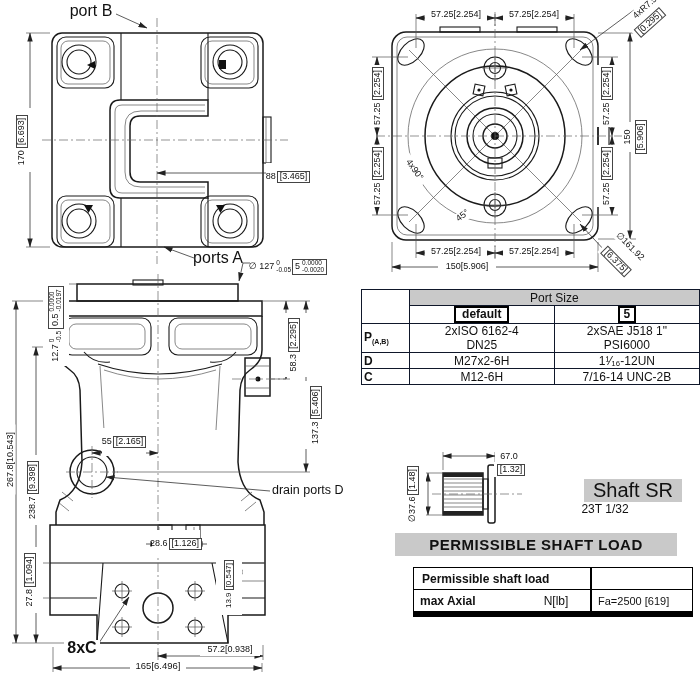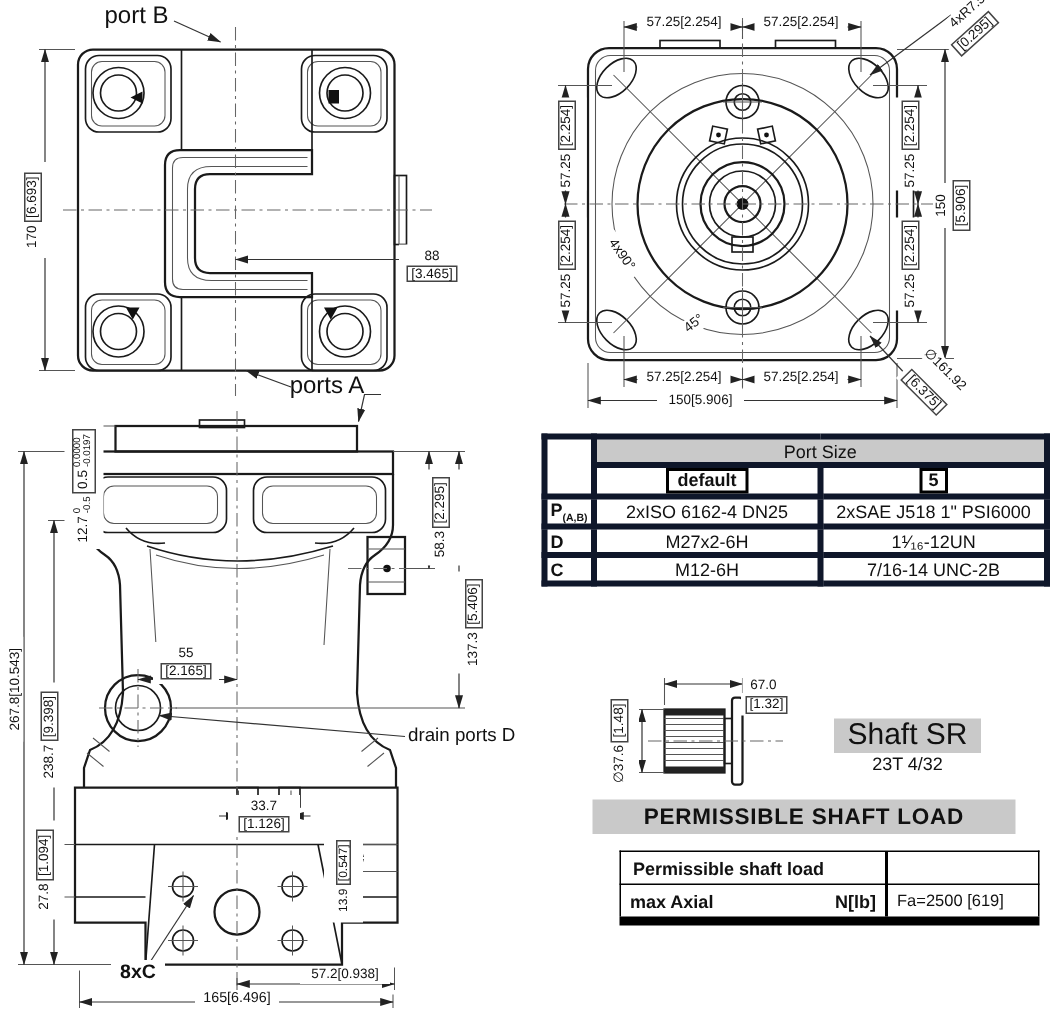--- a/index.html
+++ b/index.html
@@ -7,46 +7,46 @@
          font-family:"Liberation Sans","DejaVu Sans",sans-serif;color:#111;}
   #art{position:absolute;left:0;top:0;}
   svg .o{stroke:#1a1a1a;fill:none;stroke-width:1.5;}
   svg .m{stroke:#1a1a1a;fill:none;stroke-width:1.1;}
   svg .t{stroke:#555;fill:none;stroke-width:0.7;}
   svg .cl{stroke:#666;fill:none;stroke-width:0.7;stroke-dasharray:9 3 2 3;}
   svg .dl{stroke:#333;fill:none;stroke-width:0.8;}
   .lbl{position:absolute;display:flex;align-items:center;justify-content:center;
        gap:2px;font-size:9px;line-height:1.1;white-space:nowrap;background:#fff;
        text-align:center;}
-  .stack{flex-direction:column;gap:1px;}
+  .stack{flex-direction:row;gap:1px;}
   .box{border:1px solid #444;padding:0 2px;background:#fff;}
   .rot{transform:rotate(-90deg);}
   .r45{transform:rotate(45deg);} .rm42{transform:rotate(-42deg);}
   .r55{transform:rotate(55deg);} .rm38{transform:rotate(-38deg);}
   .big{font-size:16px;background:transparent;}
   .tol{display:flex;flex-direction:column;font-size:6.5px;line-height:1.05;text-align:left;}
   .bold{font-weight:bold;}
   table{border-collapse:collapse;background:#fff;}
   .ptbl{position:absolute;left:361px;top:289px;font-size:12px;table-layout:fixed;}
-  .ptbl td{border:4px solid #0f172a;text-align:center;padding:0 2px;height:15px;background:#fff;}
+  .ptbl td{border:1px solid #0f172a;text-align:center;padding:0 20px;height:15px;background:#fff;}
   .ptbl .grey{background:#c9c9c9;}
   .ptbl .rowhdr{font-weight:bold;text-align:left;padding-left:2px;}
   .ptbl sub{font-size:7px;}
   .defbox{display:inline-block;border:2px solid #000;padding:0 6px;font-weight:bold;line-height:13px;}
   .defbox.sm{padding:0 4px;}
   .banner{position:absolute;left:395px;top:533px;width:282px;height:23px;background:#c9c9c9;
           font-weight:bold;font-size:15px;text-align:center;line-height:23px;letter-spacing:0.5px;}
-  .shaftname{position:absolute;left:556px;top:479px;width:98px;height:23px;background:#c9c9c9;
+  .shaftname{position:absolute;left:584px;top:479px;width:98px;height:23px;background:#c9c9c9;
              font-size:20px;text-align:center;line-height:23px;}
   .splinetxt{position:absolute;left:556px;top:502px;width:98px;font-size:12px;text-align:center;}
   .ltbl{position:absolute;left:413px;top:567px;font-size:12px;}
   .ltbl td{border:1.5px solid #000;padding:1px 6px;height:19px;background:#fff;}
   .ltbl .val{font-size:11px;font-weight:normal;border-left:2.5px solid #000;}
   .ltbl .lb{font-weight:bold;text-align:left;border-right:none;border-top:none;border-bottom:none;}
-  .ltbl .un{font-weight:bold;text-align:right;border-left:none;border-top:none;border-bottom:none;}
+  .ltbl .un{font-weight:normal;text-align:center;border-left:none;border-top:none;border-bottom:none;}
   .ltbl tr.mid td{border-bottom:6px solid #000000;}
 </style>
 </head>
 <body>
 
 <div id="sheet">
 
 <svg id="art" width="700" height="677" viewBox="0 0 700 677">
   <defs>
     <marker id="ar" viewBox="0 0 10 6" markerWidth="9" markerHeight="6" refX="9.5" refY="3" orient="auto-start-reverse" markerUnits="userSpaceOnUse">
@@ -299,20 +299,36 @@
 <div class="lbl" style="left:438px;top:261px;width:58px;height:12px">
       <span>150[5.906]</span>
     </div>
 <div class="lbl r45" style="left:604px;top:241px;width:52px;height:11px">
       <span>∅161.92</span>
     </div>
 <div class="lbl r45" style="left:596px;top:255px;width:40px;height:13px">
       <span class="box">[6.375]</span>
     </div>
 
+<div class="lbl stack" style="left:250px;top:252px;width:76px;height:30px">
+  <span style="display:flex;gap:2px;align-items:center">
+        <span>∅ 127</span>
+    <span class="tol">
+          <span>0</span>
+          <span>-0.05</span>
+        </span>
+      </span>
+  <span class="box" style="display:flex;gap:2px;align-items:center">
+        <span>5</span>
+    <span class="tol">
+          <span>0.0000</span>
+          <span>-0.0020</span>
+        </span>
+      </span>
+    </div>
 <div class="lbl rot" style="left:14px;top:311px;width:84px;height:26px">
   <span style="display:flex;gap:2px;align-items:center">
         <span>12.7</span>
     <span class="tol">
           <span>0</span>
           <span>-0.5</span>
         </span>
       </span>
   <span class="box" style="display:flex;gap:2px;align-items:center">
         <span>0.5</span>
@@ -338,53 +354,53 @@
       <span class="box">[5.406]</span>
     </div>
 <div class="lbl stack" style="left:102px;top:428px;width:44px;height:28px">
   <span>55</span>
       <span class="box">[2.165]</span>
     </div>
 <div class="lbl" style="left:272px;top:484px;width:90px;height:14px;font-size:12.5px;justify-content:flex-start">
       <span>drain ports D</span>
     </div>
 <div class="lbl stack" style="left:152px;top:530px;width:48px;height:28px">
-  <span>33.7</span>
+  <span>28.6</span>
       <span class="box">[1.126]</span>
     </div>
 <div class="lbl rot" style="left:-3px;top:567px;width:66px;height:26px">
   <span>27.8</span>
       <span class="box">[1.094]</span>
     </div>
 <div class="lbl rot" style="left:198px;top:571px;width:62px;height:26px;font-size:8px">
   <span>13.9</span>
       <span class="box">[0.547]</span>
     </div>
-<div class="lbl bold" style="left:74px;top:640px;width:36px;height:16px;font-size:13px">
+<div class="lbl bold" style="left:64px;top:640px;width:36px;height:16px;font-size:16px">
       <span>8xC</span>
     </div>
 <div class="lbl" style="left:200px;top:644px;width:60px;height:12px">
       <span>57.2[0.938]</span>
     </div>
 <div class="lbl" style="left:130px;top:660px;width:56px;height:13px;font-size:9.5px">
       <span>165[6.496]</span>
     </div>
 
 <div class="lbl" style="left:495px;top:451px;width:28px;height:11px">
       <span>67.0</span>
     </div>
 <div class="lbl" style="left:494px;top:463px;width:34px;height:14px">
       <span class="box">[1.32]</span>
     </div>
 <div class="lbl rot" style="left:381px;top:481px;width:64px;height:26px">
   <span>∅37.6</span>
       <span class="box">[1.48]</span>
     </div>
 <div class="shaftname"><span>Shaft SR</span></div>
-<div class="splinetxt"><span>23T 4/32</span></div>
+<div class="splinetxt"><span>23T 1/32</span></div>
 
 <table class="ptbl">
   <colgroup>
         <col style="width:24px">
         <col style="width:156px">
         <col style="width:156px">
       </colgroup>
   <tbody>
         <tr>
     <td rowspan="2"></td>

